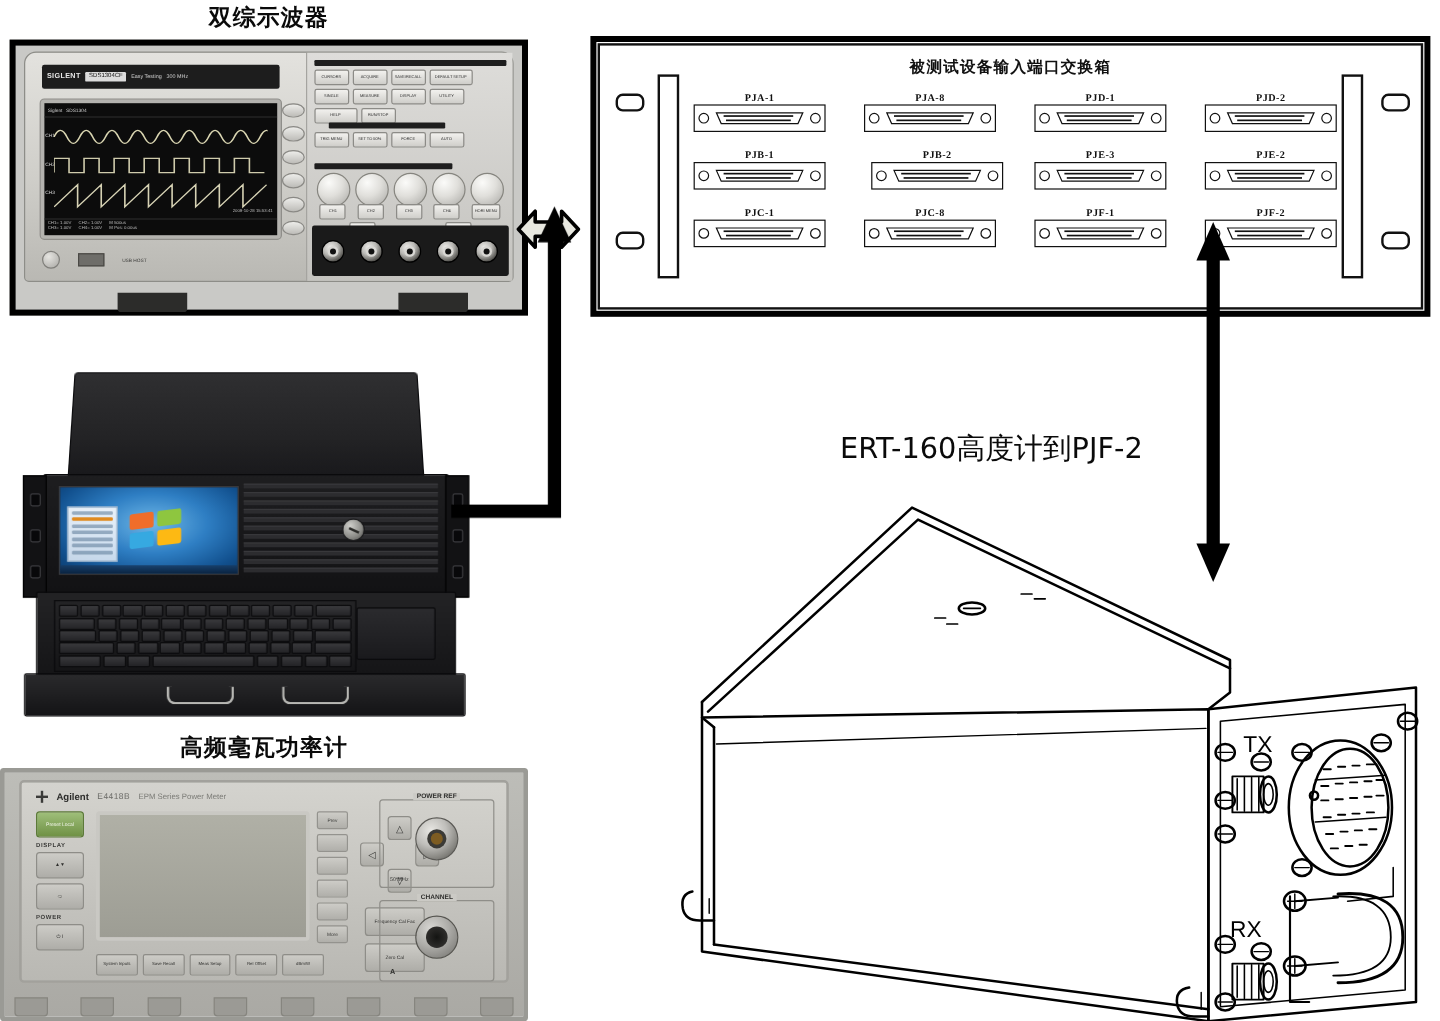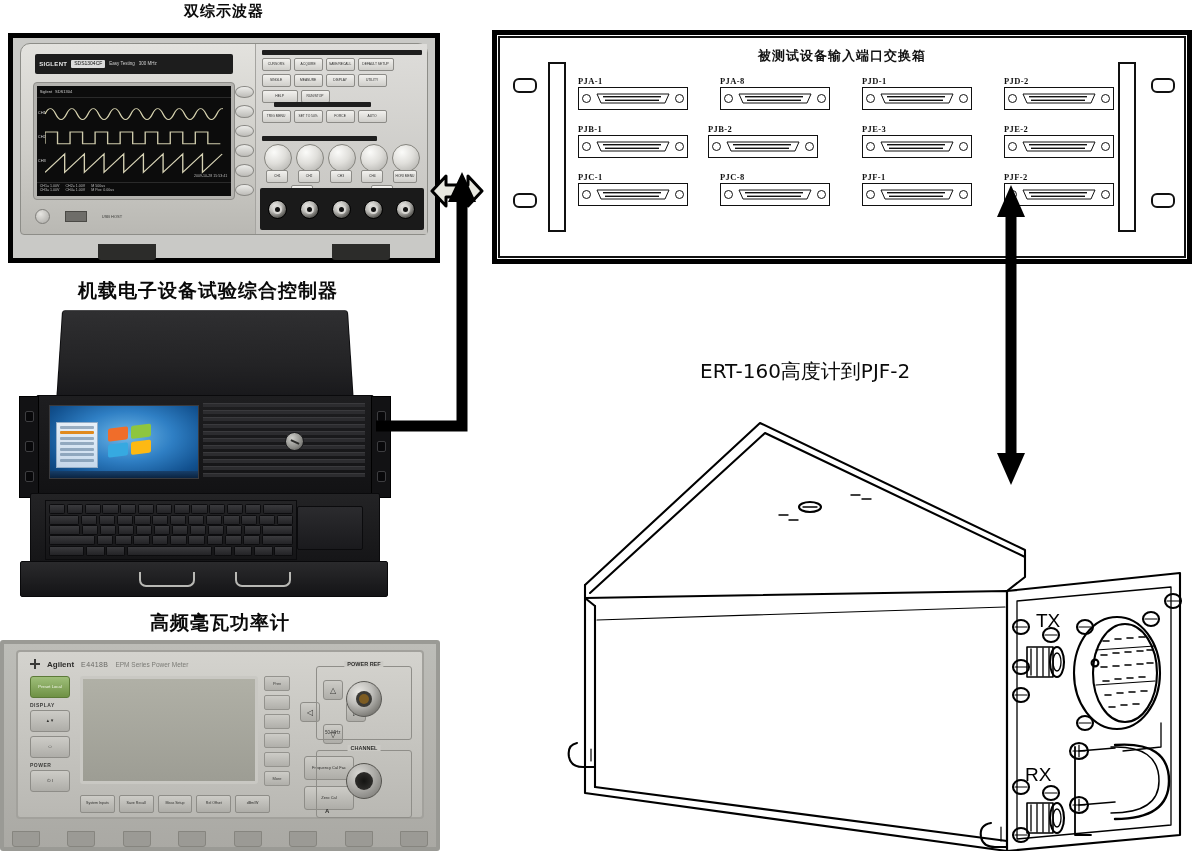--- a/index.html
+++ b/index.html
@@ -132,21 +132,21 @@
   .rack-ear { position:absolute; top:18px; bottom:18px; width:34px; }
   .rack-ear.left { left:6px; }
   .rack-ear.right { right:6px; }
   .ear-slot { position:absolute; left:7px; width:20px; height:11px; border:2px solid #111; border-radius:6px; background:#fff;}
   .rail { position:absolute; top:24px; bottom:24px; width:14px; border:2px solid #111; background:#fff;}
   .rail.left { left:48px; }
   .rail.right { right:48px; }
   .conn-grid { position:absolute; left:78px; right:78px; top:38px; bottom:34px; }
   .conn-cell { position:absolute; width:110px; }
   .conn-label {
-    text-align:left; font-size:8.5px; font-family:"Liberation Serif",serif;
+    text-align:center; font-size:8.5px; font-family:"Liberation Serif",serif;
     font-weight:700; letter-spacing:.4px; color:#111; margin-bottom:1px;
   }
   .conn-shell {
     position:relative; height:23px; border:1.6px solid #111; background:#fff;
     display:flex; align-items:center; justify-content:center; box-sizing:border-box;
   }
   .conn-screw { position:absolute; width:7px; height:7px; border:1.4px solid #111; border-radius:50%; background:#fff;}
   .conn-screw.l { left:3px; }
   .conn-screw.r { right:3px; }
   .dsub {
@@ -289,34 +289,33 @@
   #alt-block { position:absolute; left:555px; top:395px; width:640px; height:456px; }
   #alt-block svg { display:block; width:100%; height:100%; }
 
   
   .arrow-svg { position:absolute; pointer-events:none; }
   #arrow-scope-relay { left:430px; top:168px; width:54px; height:46px; }
   #arrow-ctrl-relay  { left:370px; top:168px; width:112px; height:268px; }
   #arrow-relay-alt   { left:990px; top:185px; width:42px; height:300px; }
 
   
-  #cap-scope  { left:8px;  top:2px;  width:432px; font-size:15px; }
+  #cap-scope  { left:8px;  top:2px;  width:432px; font-size:19px; }
   #cap-relay  { left:492px; top:2px; width:700px; font-size:19px; }
   #cap-ctrl   { left:8px;  top:278px; width:400px; font-size:19px; }
   #cap-pm     { left:0px;  top:610px; width:440px; font-size:19px; }
-  #cap-alt    { left:700px; top:358px; width:320px; font-size:20px;
+  #cap-alt    { left:700px; top:358px; width:320px; font-size:24px;
                 font-family:"DejaVu Sans","Liberation Sans",sans-serif; font-weight:500; letter-spacing:0; text-align:left;}
 </style>
 </head>
 <body>
 
 <div class="stage">
 
   <div class="caption" id="cap-scope">双综示波器</div>
-  <div class="caption" id="cap-ctrl">机载电子设备试验综合控制器</div>
   <div class="caption" id="cap-pm">高频毫瓦功率计</div>
   <div class="caption" id="cap-alt">ERT-160高度计到PJF-2</div>
 
   <div id="scope-block">
     <div class="scope-frame"></div>
     <div class="scope-body">
 
       <div class="scope-left">
         <div class="scope-brandbar">
           <span class="brand-txt">SIGLENT</span>
@@ -557,21 +556,21 @@
               <svg viewBox="0 0 78 15" width="78" height="15">
                   <path d="M3 3 L75 3 L71 12 L7 12 Z" fill="#fff" stroke="#111" stroke-width="1"></path>
                   <g fill="#111">
                     <rect x="9" y="5" width="58" height="1.4"></rect>
                     <rect x="11" y="8.6" width="54" height="1.4"></rect>
                   </g>
                 </svg>
             </div>
           </div>
         </div>
-        <div class="conn-cell" style="left:130px; top:48px">
+        <div class="conn-cell" style="left:148px; top:48px">
           <div class="conn-label">PJB-2</div>
           <div class="conn-shell">
             <div class="conn-screw l"></div>
             <div class="conn-screw r"></div>
             <div class="dsub">
               <svg viewBox="0 0 78 15" width="78" height="15">
                   <path d="M3 3 L75 3 L71 12 L7 12 Z" fill="#fff" stroke="#111" stroke-width="1"></path>
                   <g fill="#111">
                     <rect x="9" y="5" width="58" height="1.4"></rect>
                     <rect x="11" y="8.6" width="54" height="1.4"></rect>

